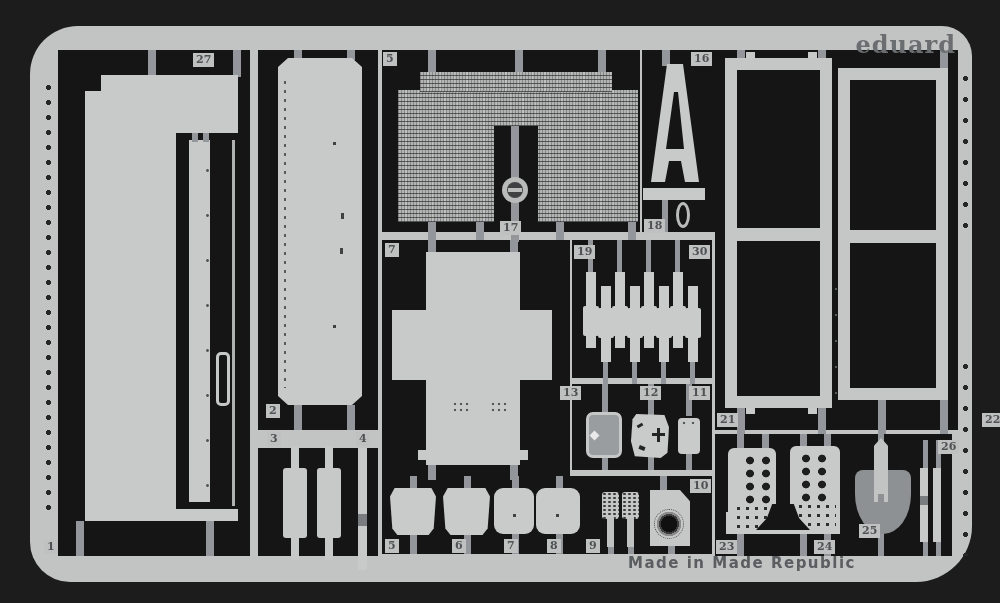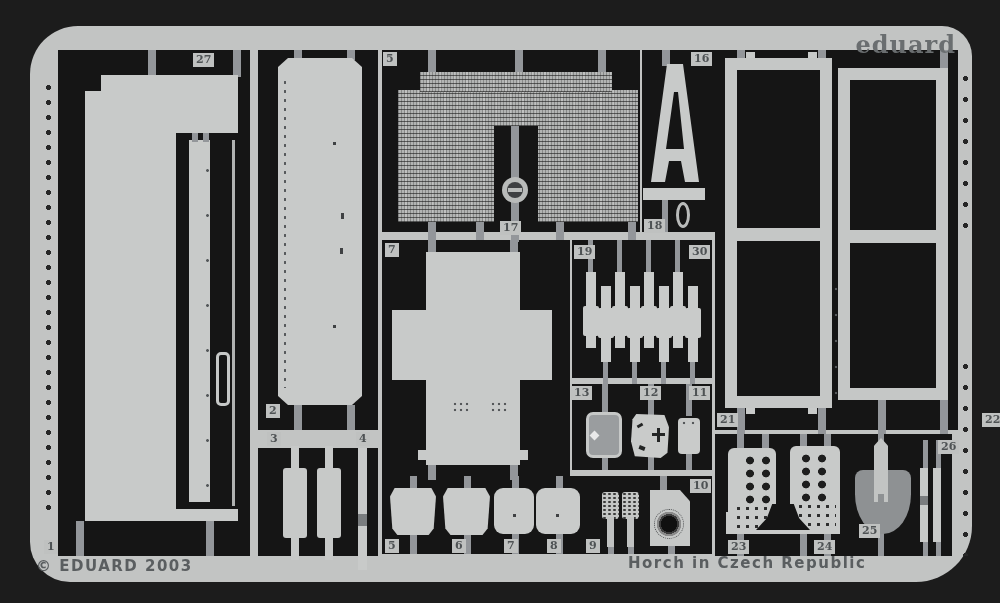--- a/index.html
+++ b/index.html
@@ -48,22 +48,21 @@
   .mark{position:absolute;background:#3f4143;z-index:26;}
   svg{display:block;}
 </style>
 </head>
 <body>
 
 <div id="canvas">
   <div id="sheet">
 
     <div class="brand" style="position:absolute;top:4px;right:16px;">eduard</div>
-    <div class="copyright" style="top:531px;left:6px;">© EDUARD 2003</div>
-    <div class="madein" style="top:528px;left:598px;">Horch in Czech Republic</div>
+    <div class="madein" style="top:528px;left:598px;">Made in Made Republic</div>
 
     <div class="cut" style="left:28px;top:24px;width:192px;height:506px;"></div>
     <div class="cut" style="left:228px;top:24px;width:120px;height:380px;"></div>
     <div class="cut" style="left:228px;top:422px;width:120px;height:108px;"></div>
     <div class="cut" style="left:352px;top:24px;width:258px;height:182px;"></div>
     <div class="cut" style="left:612px;top:24px;width:100px;height:182px;"></div>
     <div class="cut" style="left:352px;top:214px;width:188px;height:240px;"></div>
     <div class="cut" style="left:542px;top:214px;width:140px;height:138px;"></div>
     <div class="cut" style="left:542px;top:358px;width:140px;height:86px;"></div>
     <div class="cut" style="left:352px;top:450px;width:330px;height:78px;"></div>
@@ -273,33 +272,33 @@
     <div class="mark" style="left:890px;top:470px;width:8px;height:9px;z-index:26;background:#7a7d7f;"></div>
 
   <div class="lbl" style="left: 163px; top: 27px;">27</div>
       <div class="lbl" style="left: 353px; top: 26px;">5</div>
       <div class="lbl" style="left: 661px; top: 26px;">16</div>
       <div class="lbl" style="left: 470px; top: 195px;">17</div>
       <div class="lbl" style="left: 614px; top: 193px;">18</div>
       <div class="lbl" style="left: 355px; top: 217px;">7</div>
       <div class="lbl" style="left: 544px; top: 219px;">19</div>
       <div class="lbl" style="left: 659px; top: 219px;">30</div>
-      <div class="lbl" style="left: 541px; top: 360px;">13</div>
+      <div class="lbl" style="left: 530px; top: 360px;">13</div>
       <div class="lbl" style="left: 610px; top: 360px;">12</div>
       <div class="lbl" style="left: 659px; top: 360px;">11</div>
       <div class="lbl" style="left: 236px; top: 378px;">2</div>
       <div class="lbl" style="left: 237px; top: 406px;">3</div>
       <div class="lbl" style="left: 326px; top: 406px;">4</div>
       <div class="lbl" style="left: 687px; top: 387px;">21</div>
       <div class="lbl" style="left: 952px; top: 387px; text-align: center;">22</div>
       <div class="lbl" style="left: 908px; top: 414px;">26</div>
       <div class="lbl" style="left: 14px; top: 514px;">1</div>
       <div class="lbl" style="left: 355px; top: 513px;">5</div>
       <div class="lbl" style="left: 422px; top: 513px;">6</div>
       <div class="lbl" style="left: 474px; top: 513px;">7</div>
       <div class="lbl" style="left: 517px; top: 513px;">8</div>
       <div class="lbl" style="left: 556px; top: 513px;">9</div>
       <div class="lbl" style="left: 660px; top: 453px;">10</div>
-      <div class="lbl" style="left: 686px; top: 514px; margin-left: 12px;">23</div>
+      <div class="lbl" style="left: 686px; top: 514px;">23</div>
       <div class="lbl" style="left: 784px; top: 514px;">24</div>
       <div class="lbl" style="left: 829px; top: 498px;">25</div>
     </div>
 </div>
 
 </body></html>

